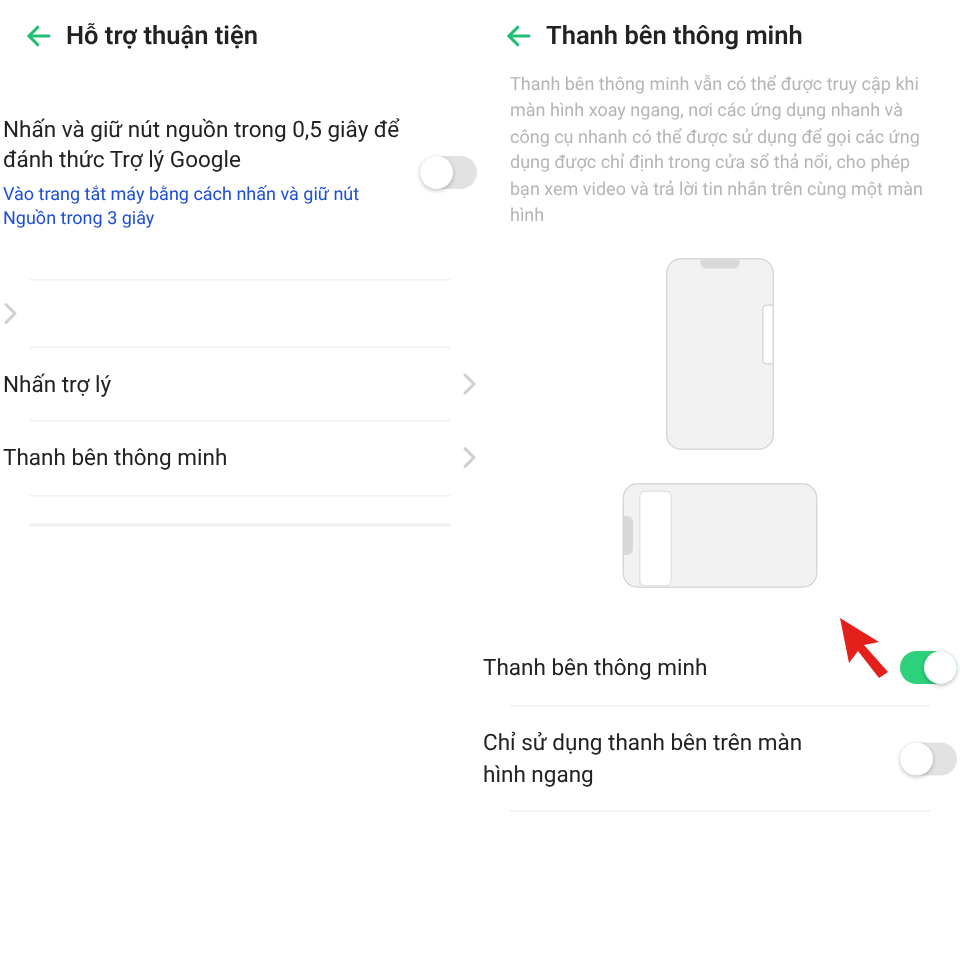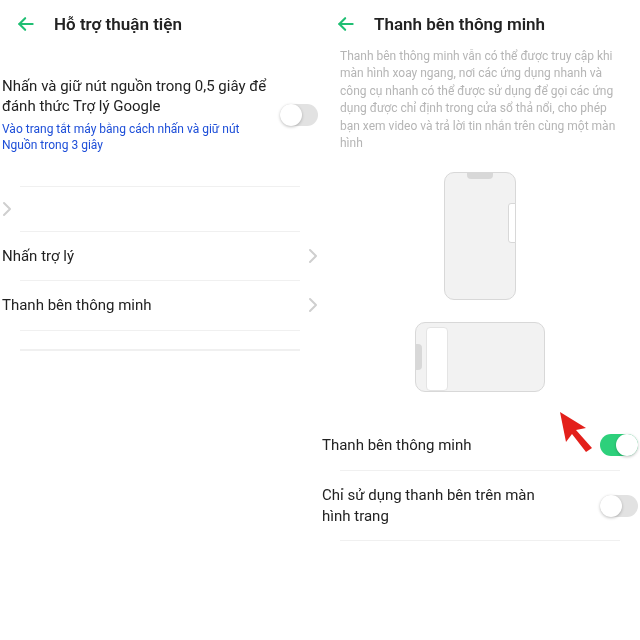--- a/index.html
+++ b/index.html
@@ -16,21 +16,21 @@
     height: 640px;
     background: #fff;
     display: flex;
     flex-direction: column;
     position: relative;
   }
   .header {
     display: flex;
     align-items: flex-end;
     padding: 14px 16px 10px 16px;
-    gap: 18px;
+    gap: 8px;
   }
   .back-icon {
     color: #1fbf73;
     font-size: 22px;
     line-height: 1;
     font-weight: bold;
   }
   .back-icon svg { display:block; }
   .header-title {
     font-size: 17px;
@@ -280,21 +280,21 @@
 
   <div class="row">
     <div class="row-title">Thanh bên thông minh</div>
     <div class="toggle on">
         <div class="knob"></div>
       </div>
   </div>
   <div class="divider"></div>
 
   <div class="row">
-    <div class="row-title" style="max-width:230px">Chỉ sử dụng thanh bên trên màn hình trang</div>
+    <div class="row-title" style="max-width:230px">Chỉ sử dụng thanh bên trên màn hình ngang</div>
     <div class="toggle off">
         <div class="knob"></div>
       </div>
   </div>
   <div class="divider"></div>
 
   <div class="navbar">
     <div class="navbtn"></div>
     <div class="navbtn"></div>
     <div class="navbtn"></div>

